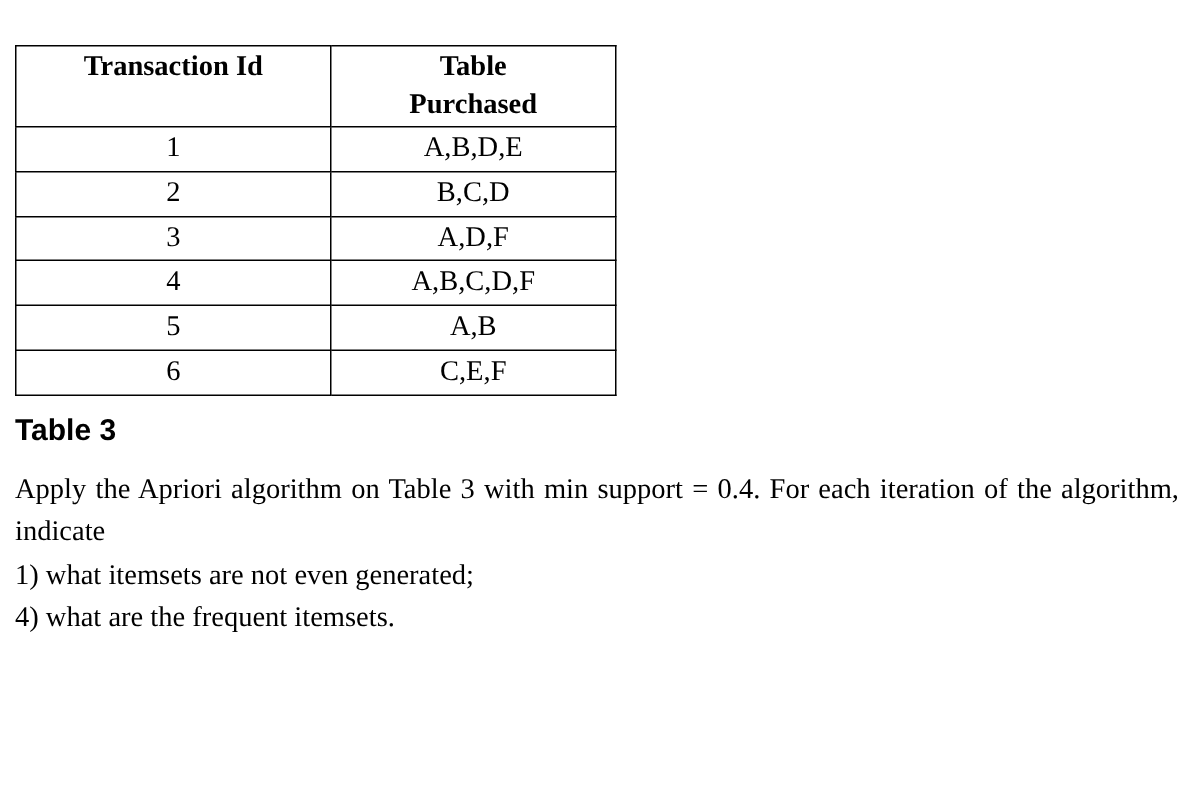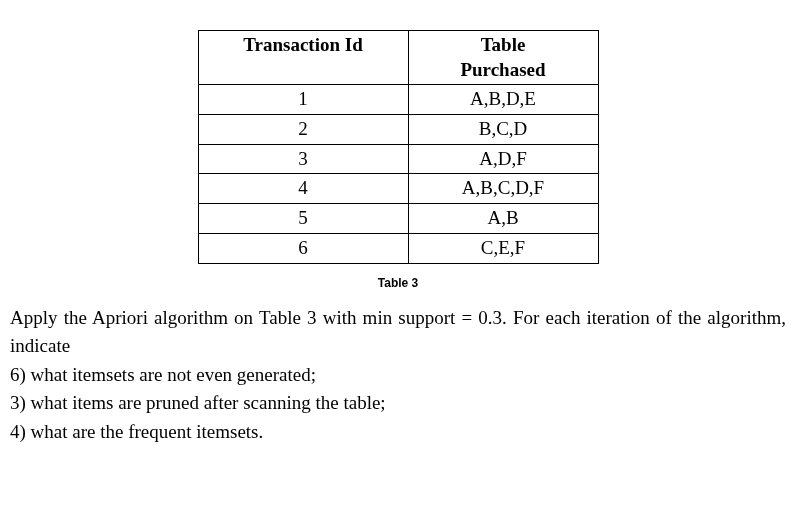--- a/index.html
+++ b/index.html
@@ -11,21 +11,20 @@
       font-family: "Times New Roman", Times, serif;
       font-size: 19px;
       color: #000;
       background: #fff;
       padding: 20px 10px;
       width: 796px;
       height: 524px;
     }
     .table-wrapper {
       display: flex;
-      justify-content: center;
       margin-top: 10px;
     }
     table {
       border-collapse: collapse;
     }
     th, td {
       border: 1.5px solid #000;
       padding: 2px 8px;
       text-align: center;
       vertical-align: top;
@@ -34,24 +33,23 @@
     th {
       font-weight: bold;
     }
     th.col-tid {
       width: 210px;
     }
     th.col-items {
       width: 190px;
     }
     .table-caption {
-      text-align: center;
       font-family: Arial, Helvetica, sans-serif;
       font-weight: bold;
-      font-size: 12px;
+      font-size: 20px;
       margin: 12px 0 14px 0;
     }
     .question-block {
       line-height: 1.5;
     }
     .question-block p {
       margin: 0;
     }
     .justified {
       text-align: justify;
@@ -98,17 +96,16 @@
         <td>6</td>
         <td>C,E,F</td>
       </tr>
     </tbody>
   </table>
 </div>
 
 <div class="table-caption">Table 3</div>
 
 <div class="question-block">
-  <p class="justified">Apply the Apriori algorithm on Table 3 with min support = 0.3. For each iteration of the algorithm, indicate</p>
-  <p>6) what itemsets are not even generated;</p>
-  <p>3) what items are pruned after scanning the table;</p>
+  <p class="justified">Apply the Apriori algorithm on Table 3 with min support = 0.4. For each iteration of the algorithm, indicate</p>
+  <p>1) what itemsets are not even generated;</p>
   <p>4) what are the frequent itemsets.</p>
 </div>
 
 </body></html>

